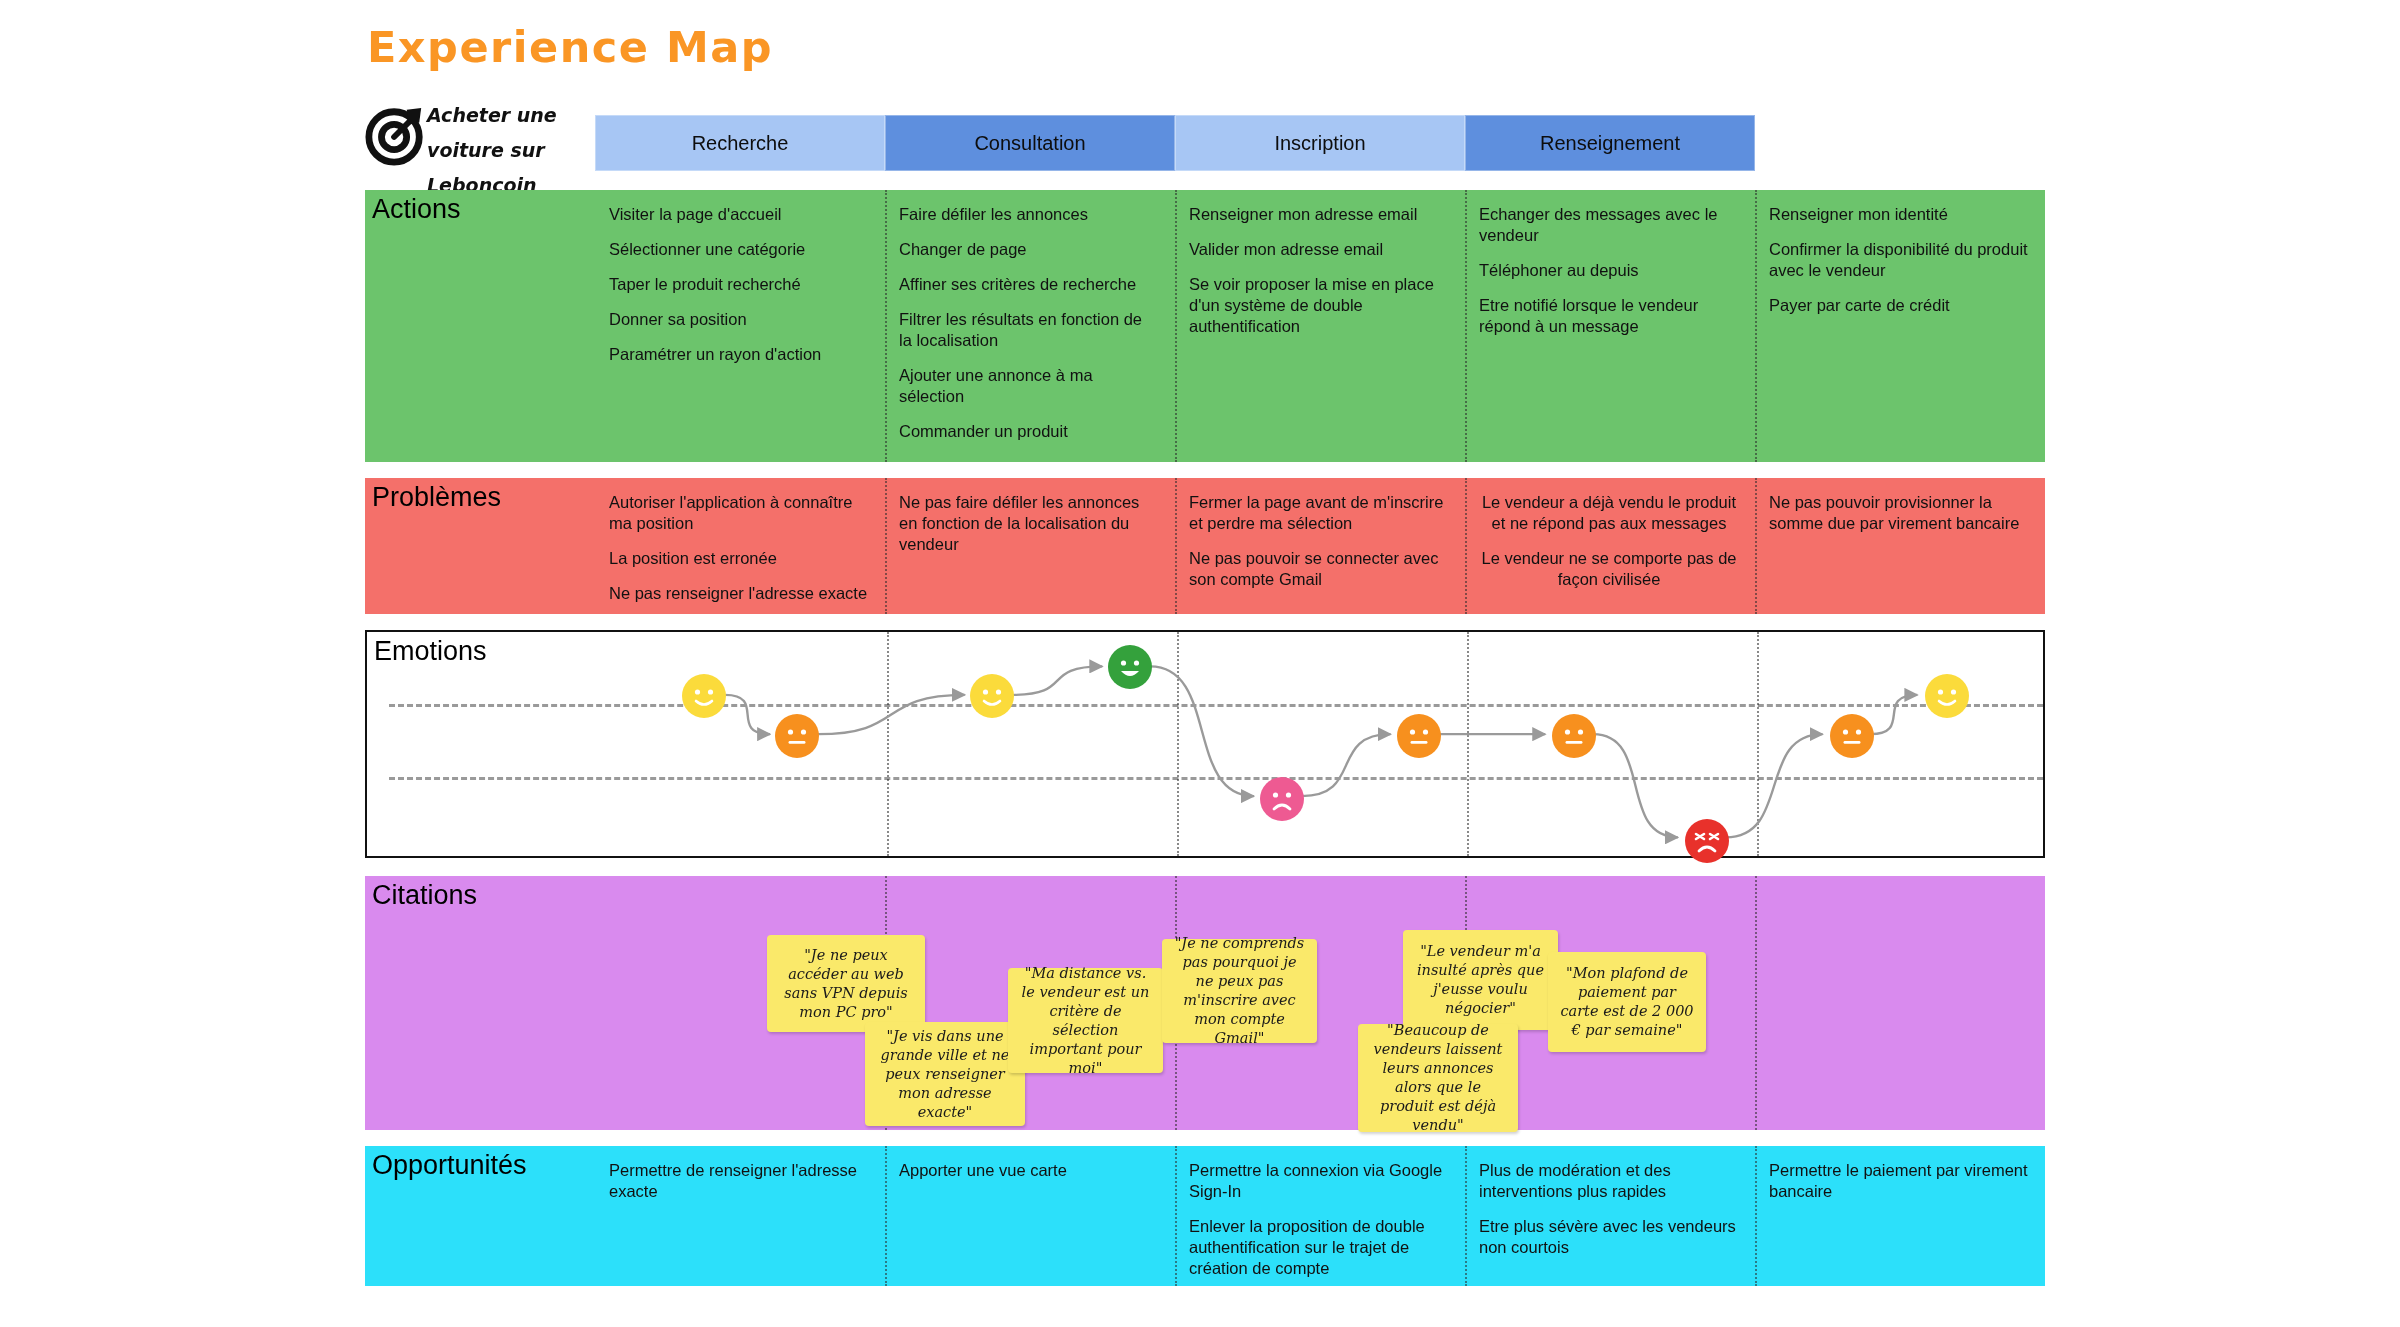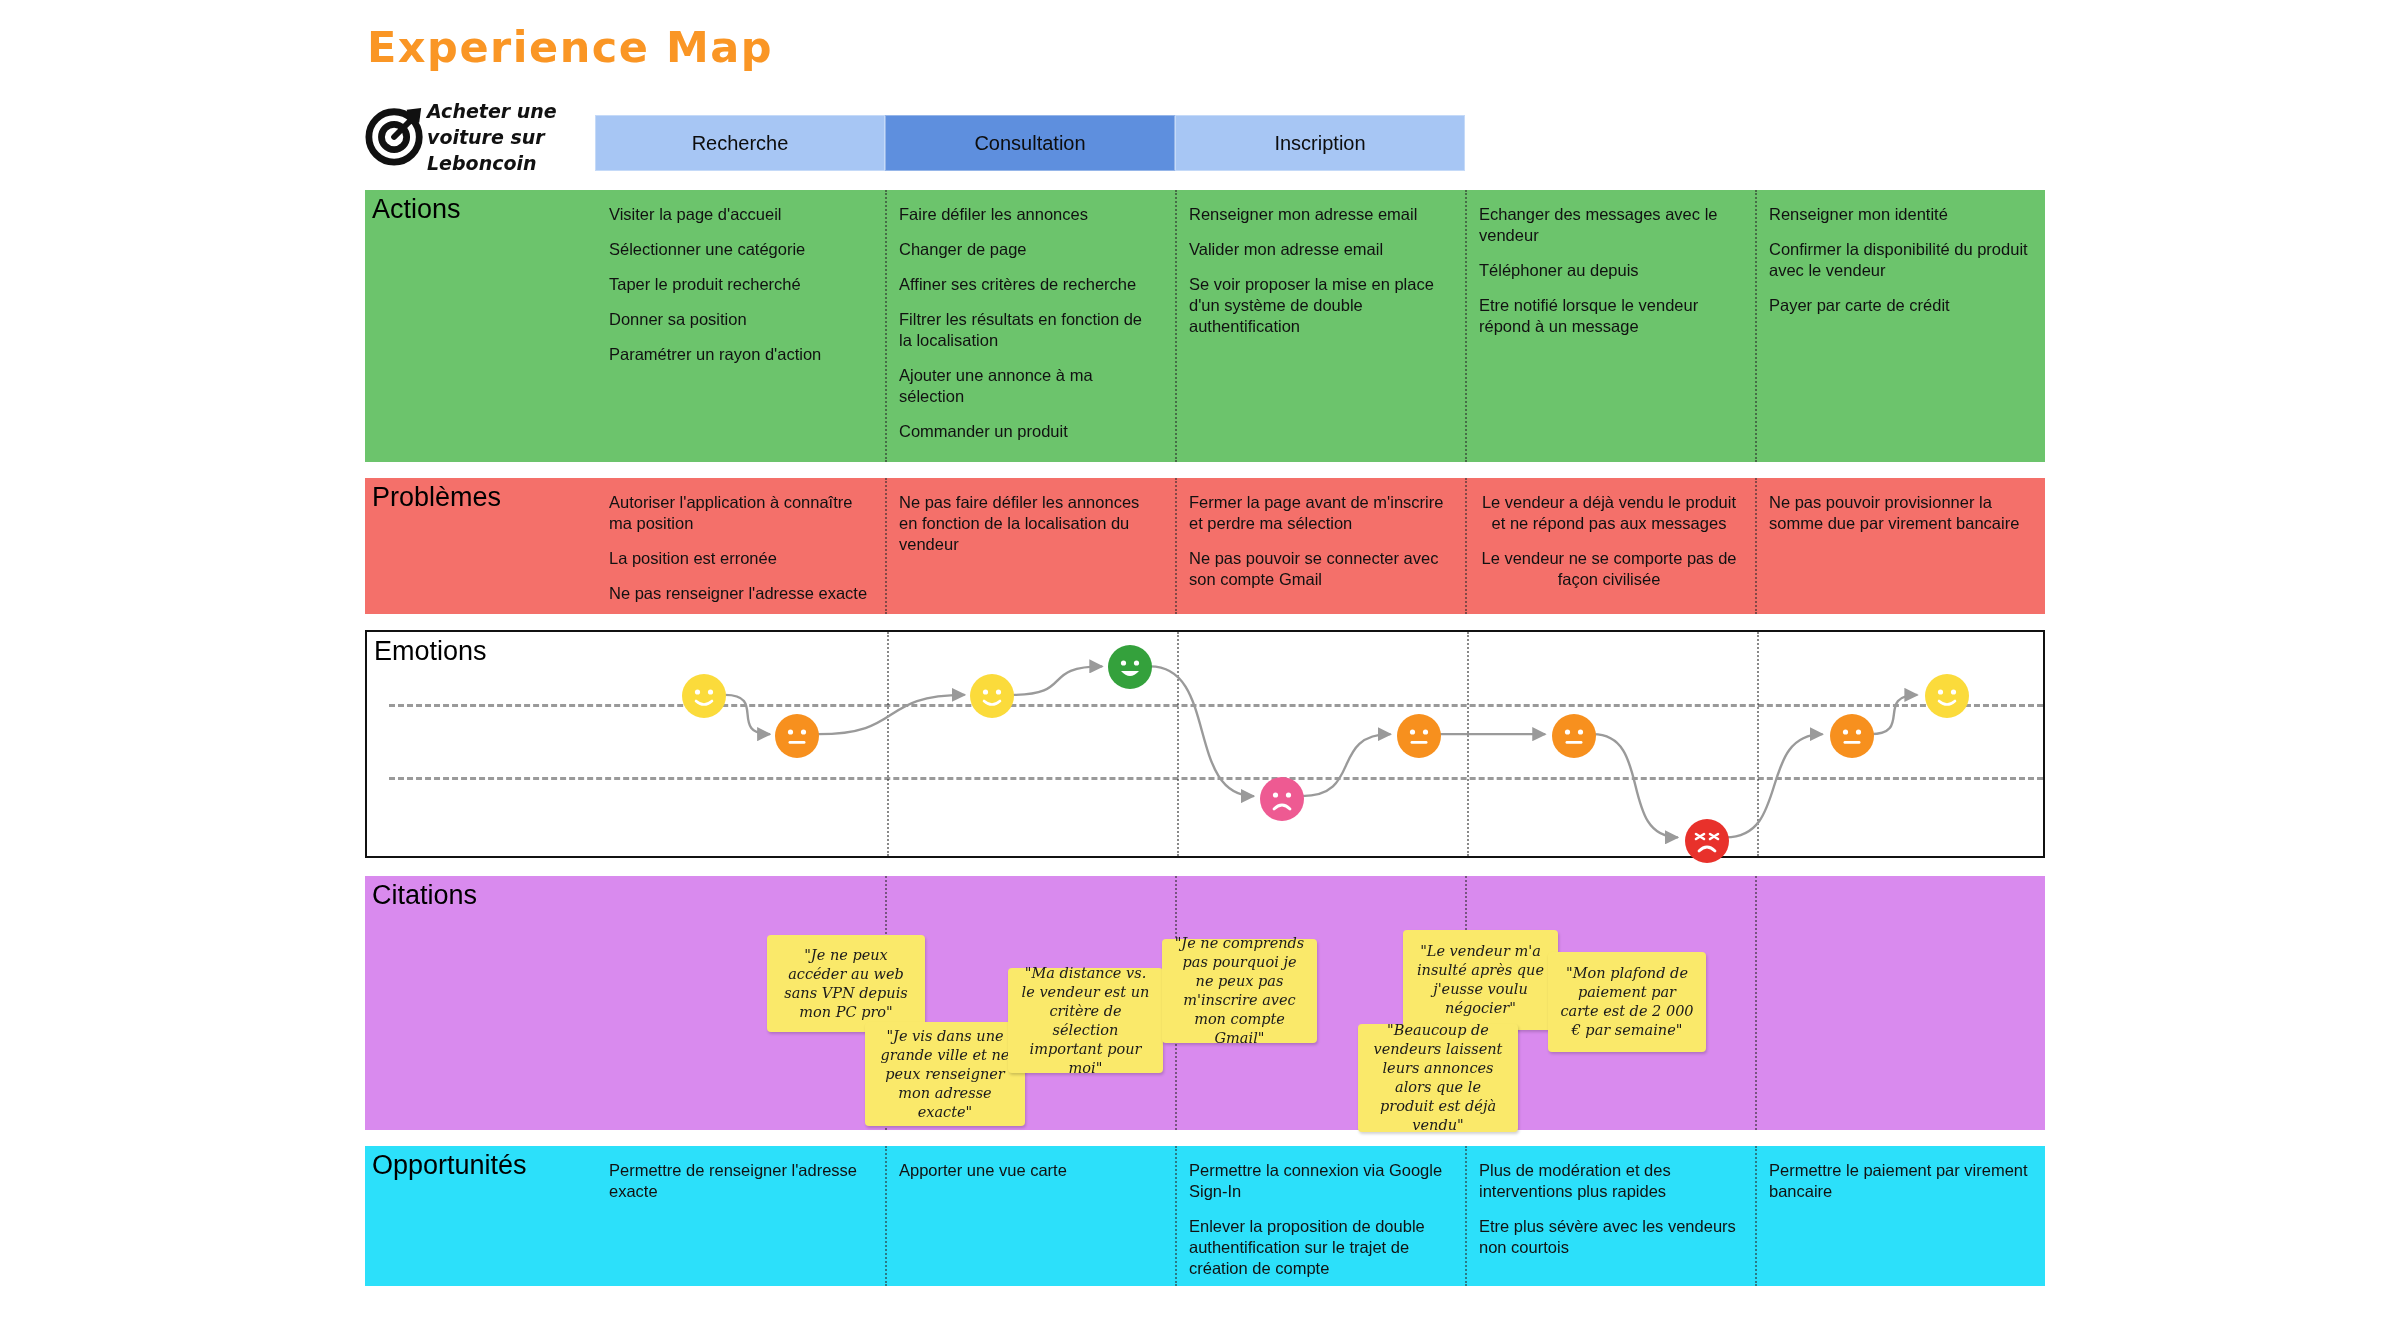--- a/index.html
+++ b/index.html
@@ -27,21 +27,21 @@
   #persona{
     position:absolute;left:365px;top:100px;width:230px;height:72px;
   }
   #persona-icon{
     position:absolute;left:0px;top:4px;width:62px;height:62px;
   }
   #persona-label{
     position:absolute;left:62px;top:-2px;width:170px;
     font-family:"DejaVu Sans", sans-serif;
     font-weight:bold;font-style:italic;
-    font-size:19px;line-height:26px;
+    font-size:19px;line-height:35px;
     color:#111111;
   }
 
   
   .row-band{position:absolute;left:365px;width:1680px;}
   .row-label{
     position:absolute;left:7px;top:4px;
     font-size:27px;color:#000000;
     font-family:Liberation Sans, sans-serif;
     white-space:nowrap;
@@ -129,20 +129,21 @@
         <path d="M43 6 L58 4 L56 19 L46 21 Z" fill="#111"></path>
       </svg>
     </div>
     <div id="persona-label">Acheter une voiture sur Leboncoin</div>
   </div>
 
   <div id="header-row">
       <div class="phase light" style="left: 0px;">Recherche</div>
       <div class="phase dark" style="left: 290px;">Consultation</div>
       <div class="phase light" style="left: 580px;">Inscription</div>
+      <div class="phase dark" style="left: 870px;">Renseignement</div>
     </div>
 
   <div class="row-band" id="row-actions">
     <div class="row-label">Actions</div>
     <div class="cells">
         <div class="col-cell" style="left: 230px;">
           <div class="cell-item">Visiter la page d'accueil</div>
           <div class="cell-item">Sélectionner une catégorie</div>
           <div class="cell-item">Taper le produit recherché</div>
           <div class="cell-item">Donner sa position</div>

